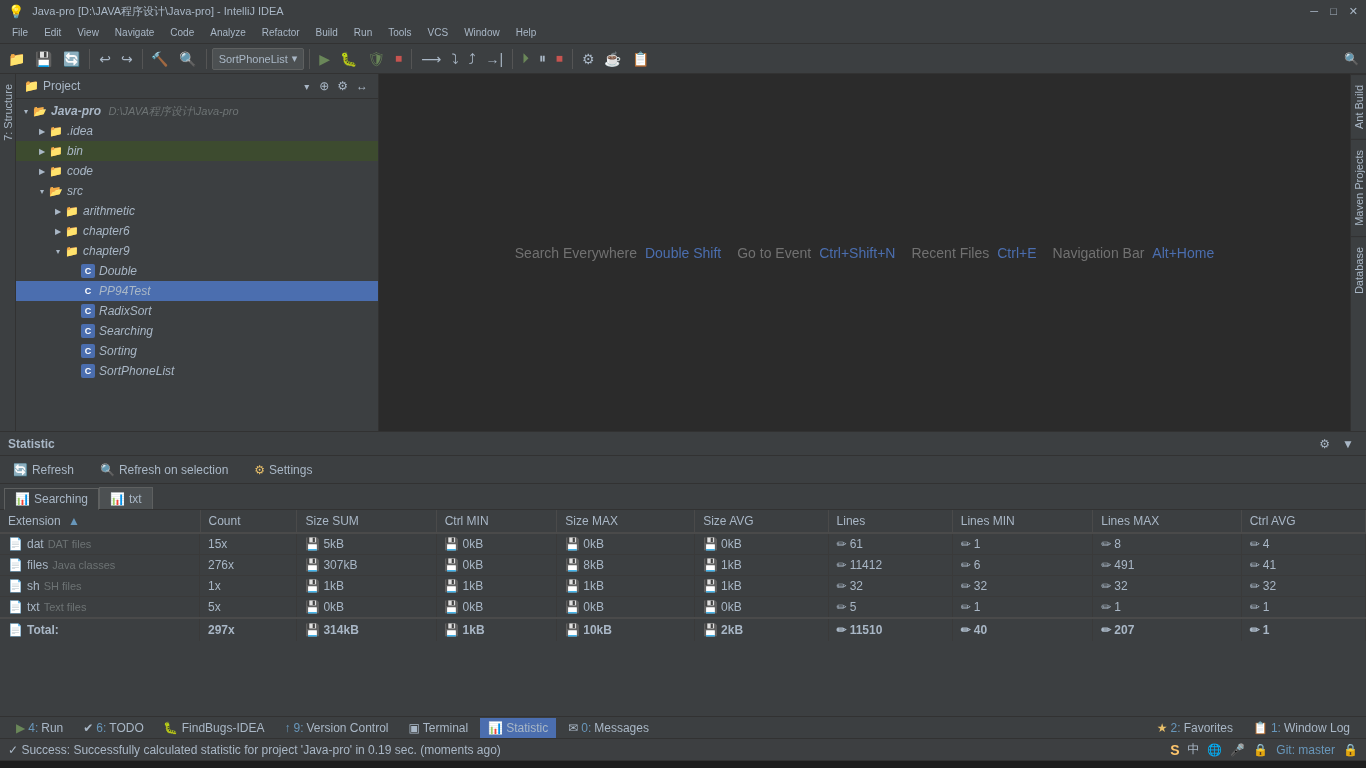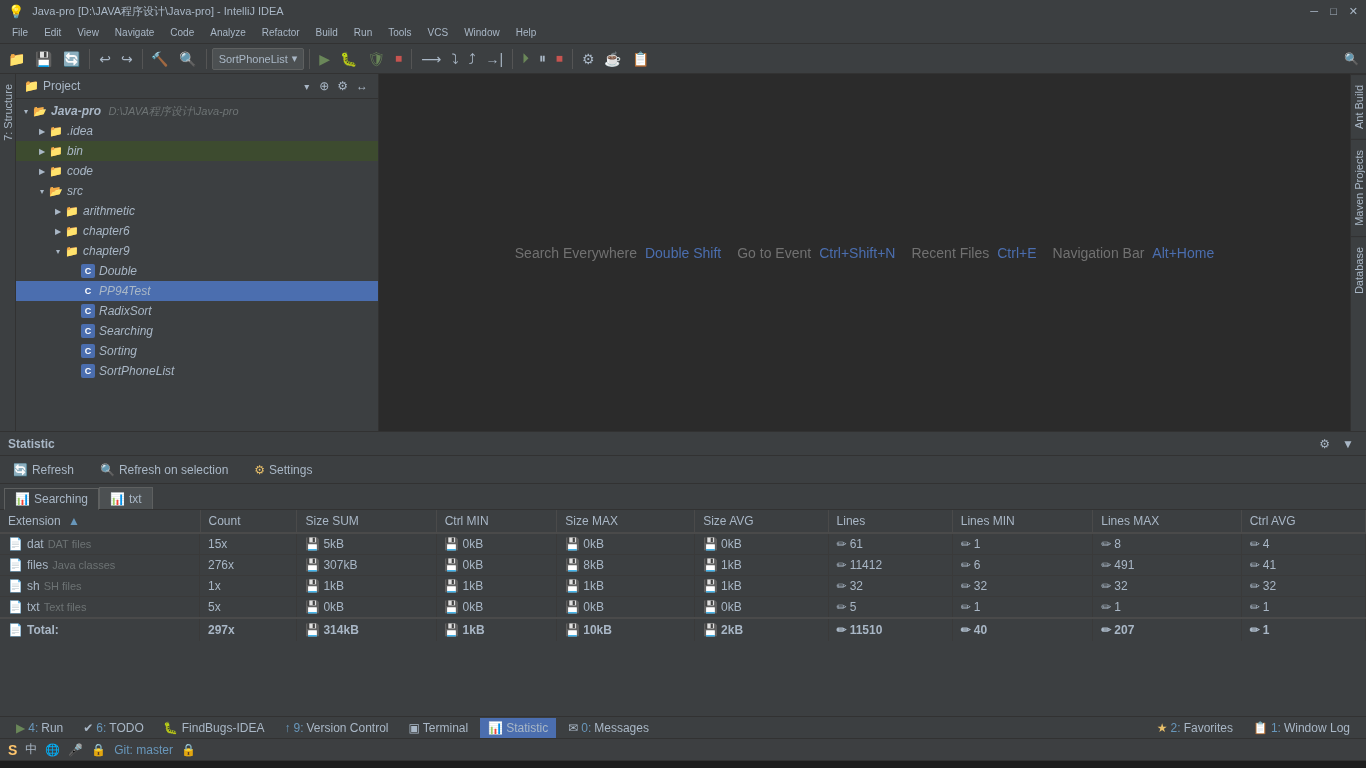--- a/index.html
+++ b/index.html
@@ -521,20 +521,23 @@
     </button>
     <button class="bottom-tab">
       <span>📋</span>
       <span style="color:#6897bb;">1:</span>
       <span>Window Log</span>
     </button>
   </div>
 </div>
 
 <div id="status-bar">
+  <div class="status-left">
+    <span>✓ Success: Successfully calculated statistic for project 'Java-pro' in 0.19 sec. (moments ago)</span>
+  </div>
   <div class="status-right">
     <span style="color:#ffc66d;font-size:14px;font-weight:bold;">S</span>
     <span>中</span>
     <span>🌐</span>
     <span>🎤</span>
     <span>🔒</span>
     <span style="color:#6897bb;cursor:pointer;">Git: master</span>
     <span>🔒</span>
   </div>
 </div>

